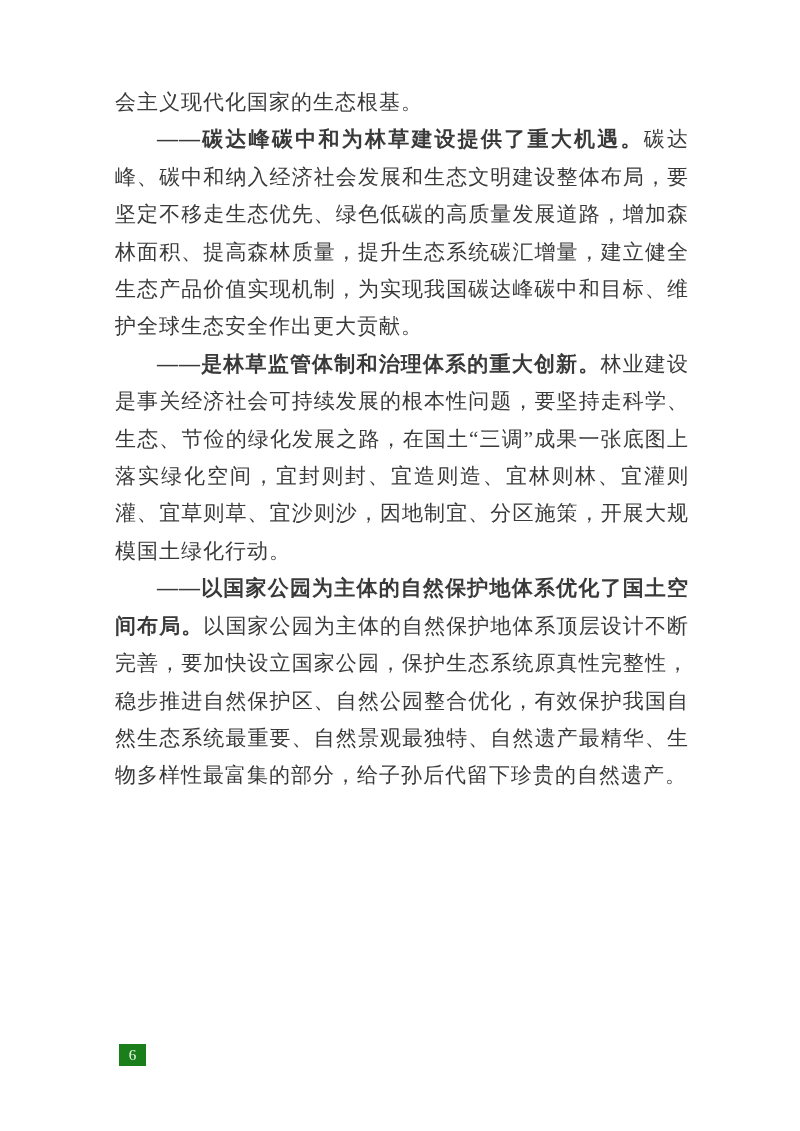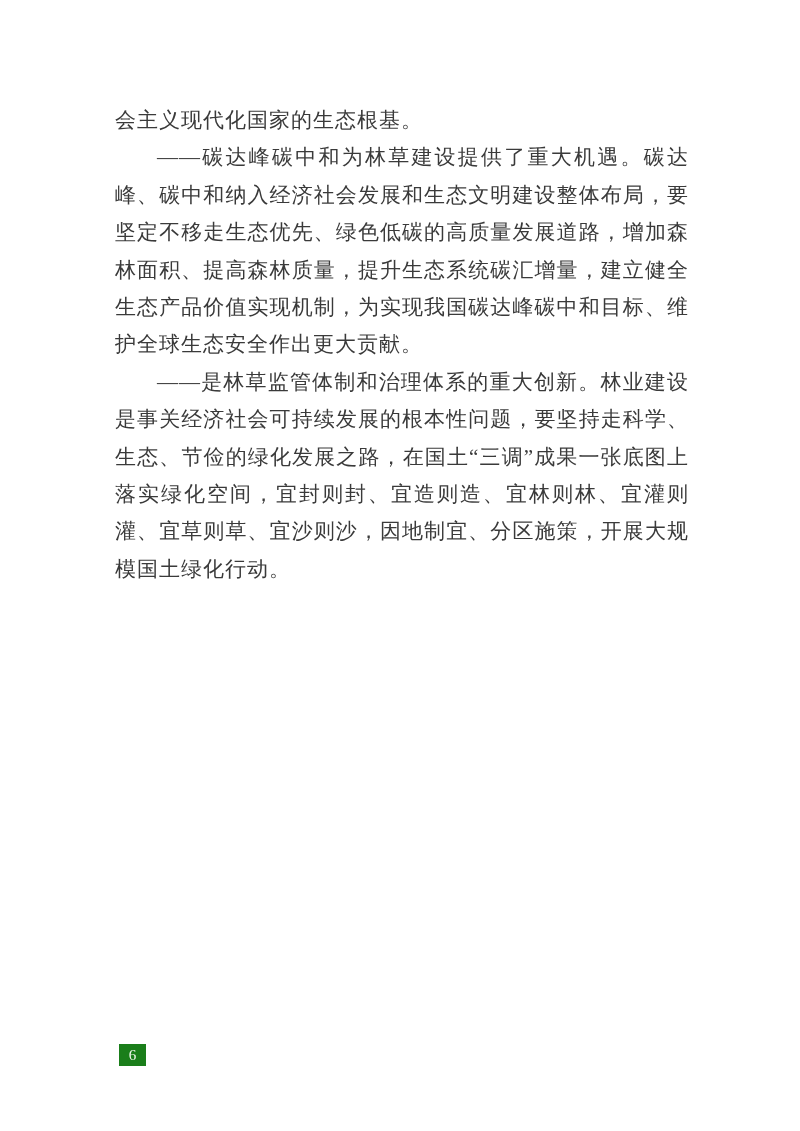--- a/index.html
+++ b/index.html
@@ -11,38 +11,38 @@
     position: relative;
     width: 800px;
     height: 1131px;
     background: #ffffff;
     overflow: hidden;
     font-family: "Liberation Serif", "DejaVu Serif", serif;
   }
   .text-block {
     position: absolute;
     left: 115px;
-    top: 102px;
+    top: 84px;
     width: 574px;
     color: #3a3a3a;
     font-size: 21px;
     line-height: 37.4px;
     letter-spacing: 1px;
     text-align: justify;
     text-justify: inter-ideograph;
   }
   .text-block p {
     margin: 0;
     padding: 0;
   }
   .para-indent {
     text-indent: 2em;
   }
   .para-lead {
-    font-weight: normal;
+    font-weight: bold;
   }
   .page-number-badge {
     position: absolute;
     left: 119px;
     top: 1044px;
     width: 27px;
     height: 22px;
     background: #1a7e1a;
     color: #f2f7ee;
     font-size: 15px;
@@ -57,19 +57,20 @@
 <div class="page" style="background: rgb(255, 255, 255);">
 
   <div class="text-block" style="color: rgb(58, 58, 58);">
 
     <p><span class="para-body">会主义现代化国家的生态根基。</span></p>
 
     <p class="para-indent"><span class="para-lead">——碳达峰碳中和为林草建设提供了重大机遇。</span><span class="para-body">碳达峰、碳中和纳入经济社会发展和生态文明建设整体布局，要坚定不移走生态优先、绿色低碳的高质量发展道路，增加森林面积、提高森林质量，提升生态系统碳汇增量，建立健全生态产品价值实现机制，为实现我国碳达峰碳中和目标、维护全球生态安全作出更大贡献。</span></p>
 
     <p class="para-indent"><span class="para-lead">——是林草监管体制和治理体系的重大创新。</span><span class="para-body">林业建设是事关经济社会可持续发展的根本性问题，要坚持走科学、生态、节俭的绿化发展之路，在国土“三调”成果一张底图上落实绿化空间，宜封则封、宜造则造、宜林则林、宜灌则灌、宜草则草、宜沙则沙，因地制宜、分区施策，开展大规模国土绿化行动。</span></p>
 
+    <p class="para-indent"><span class="para-lead">——以国家公园为主体的自然保护地体系优化了国土空间布局。</span><span class="para-body">以国家公园为主体的自然保护地体系顶层设计不断完善，要加快设立国家公园，保护生态系统原真性完整性，稳步推进自然保护区、自然公园整合优化，有效保护我国自然生态系统最重要、自然景观最独特、自然遗产最精华、生物多样性最富集的部分，给子孙后代留下珍贵的自然遗产。</span></p>
 
 
   </div>
 
   <div class="page-number-badge" style="background: rgb(26, 126, 26);">6</div>
 
 </div>
 
 </body></html>

